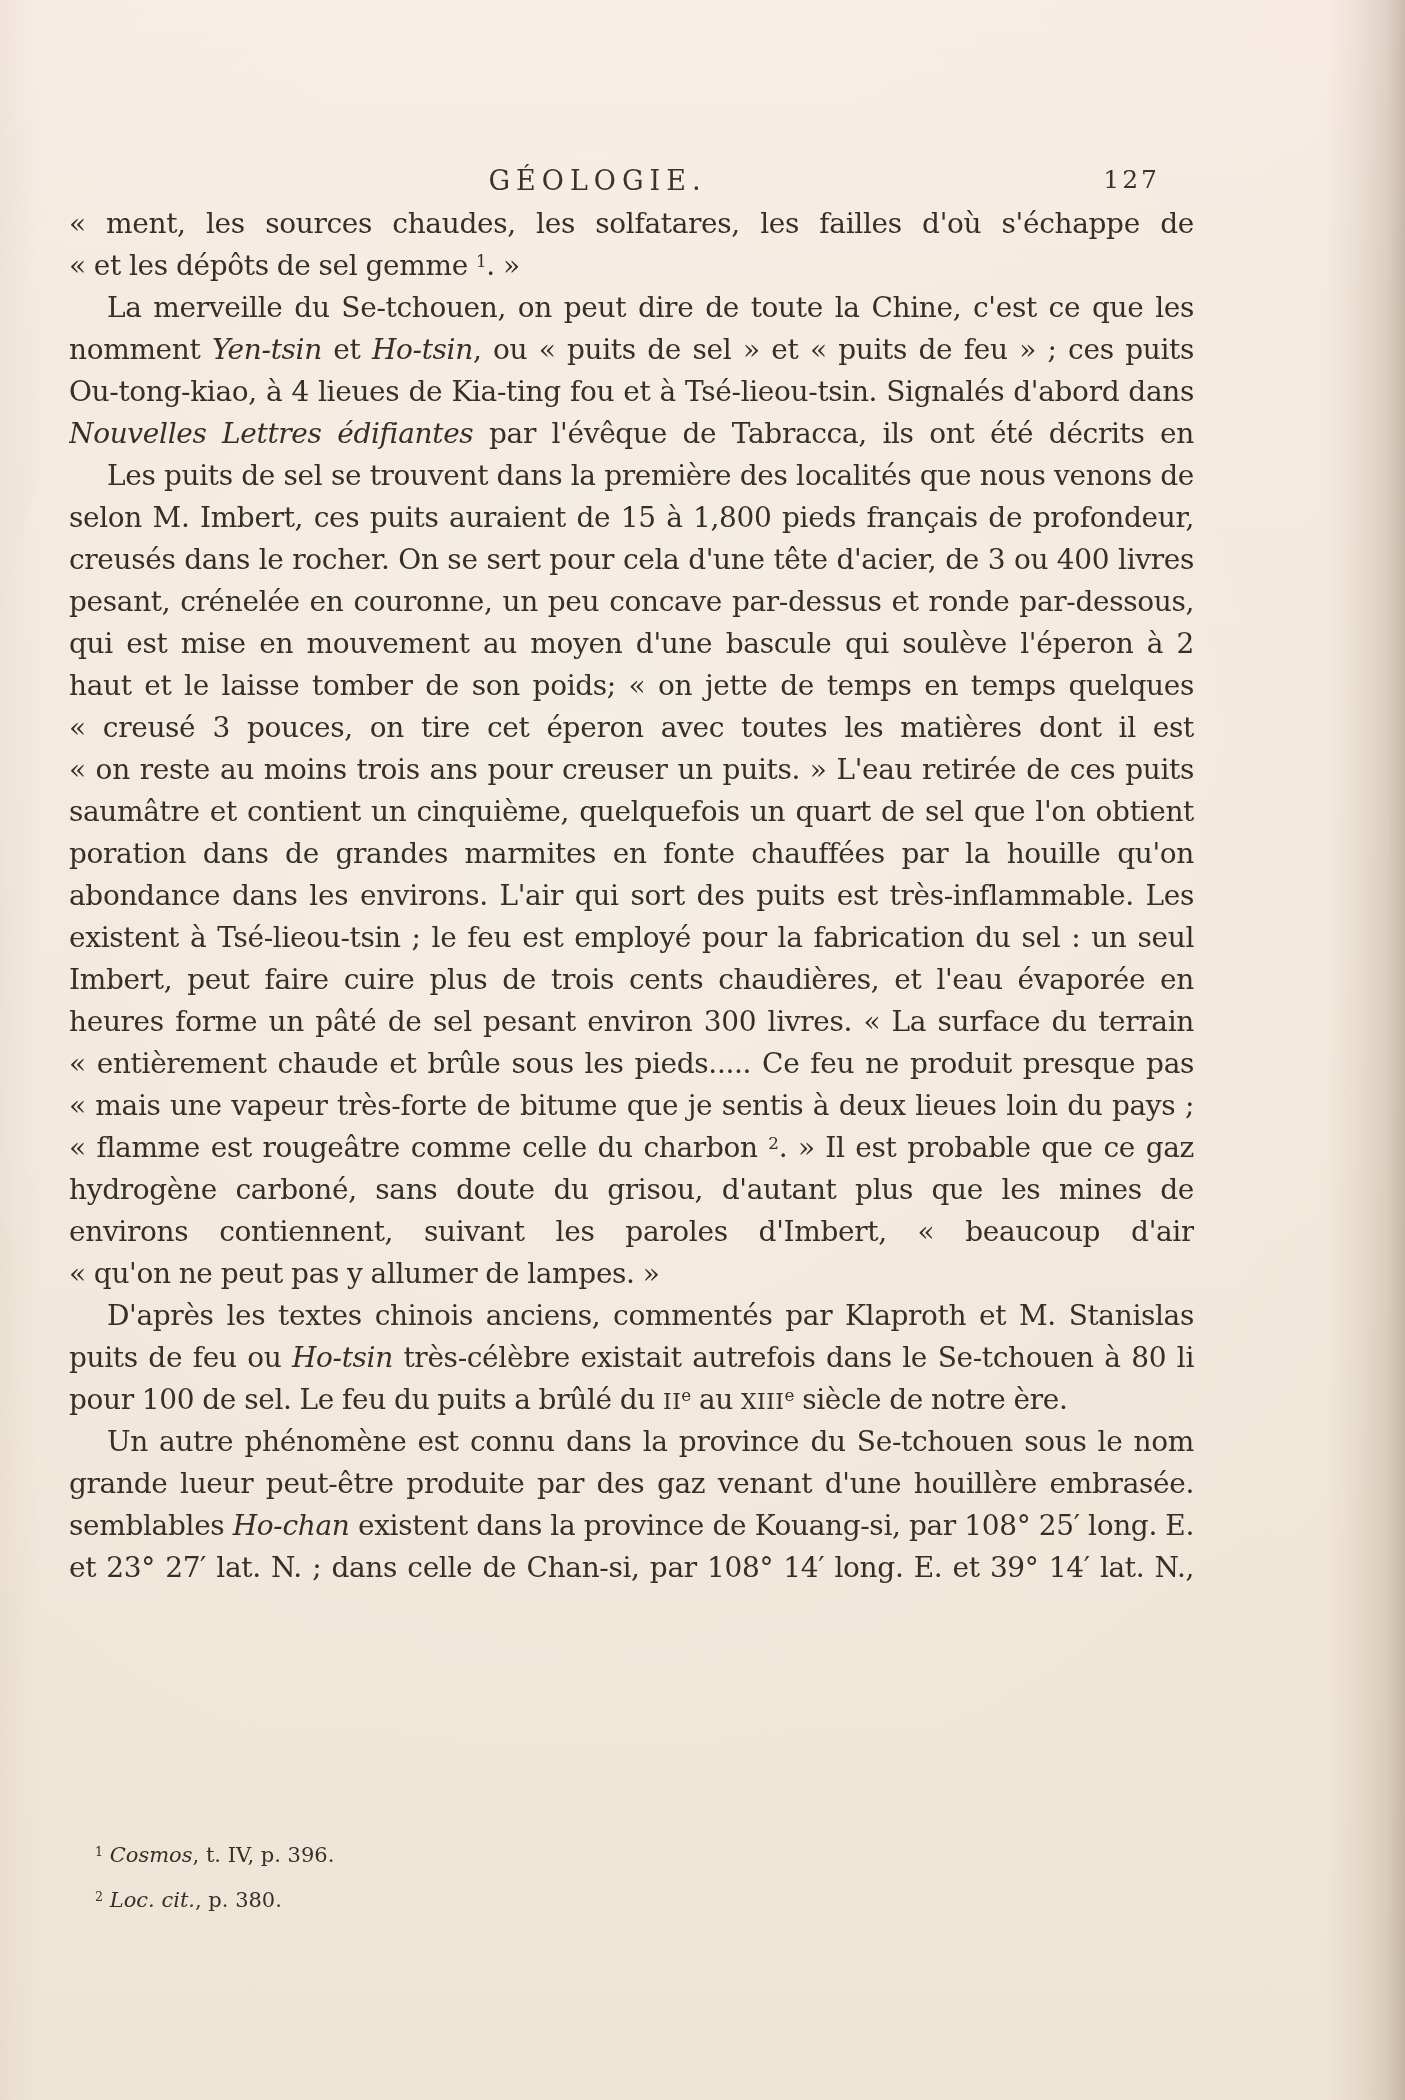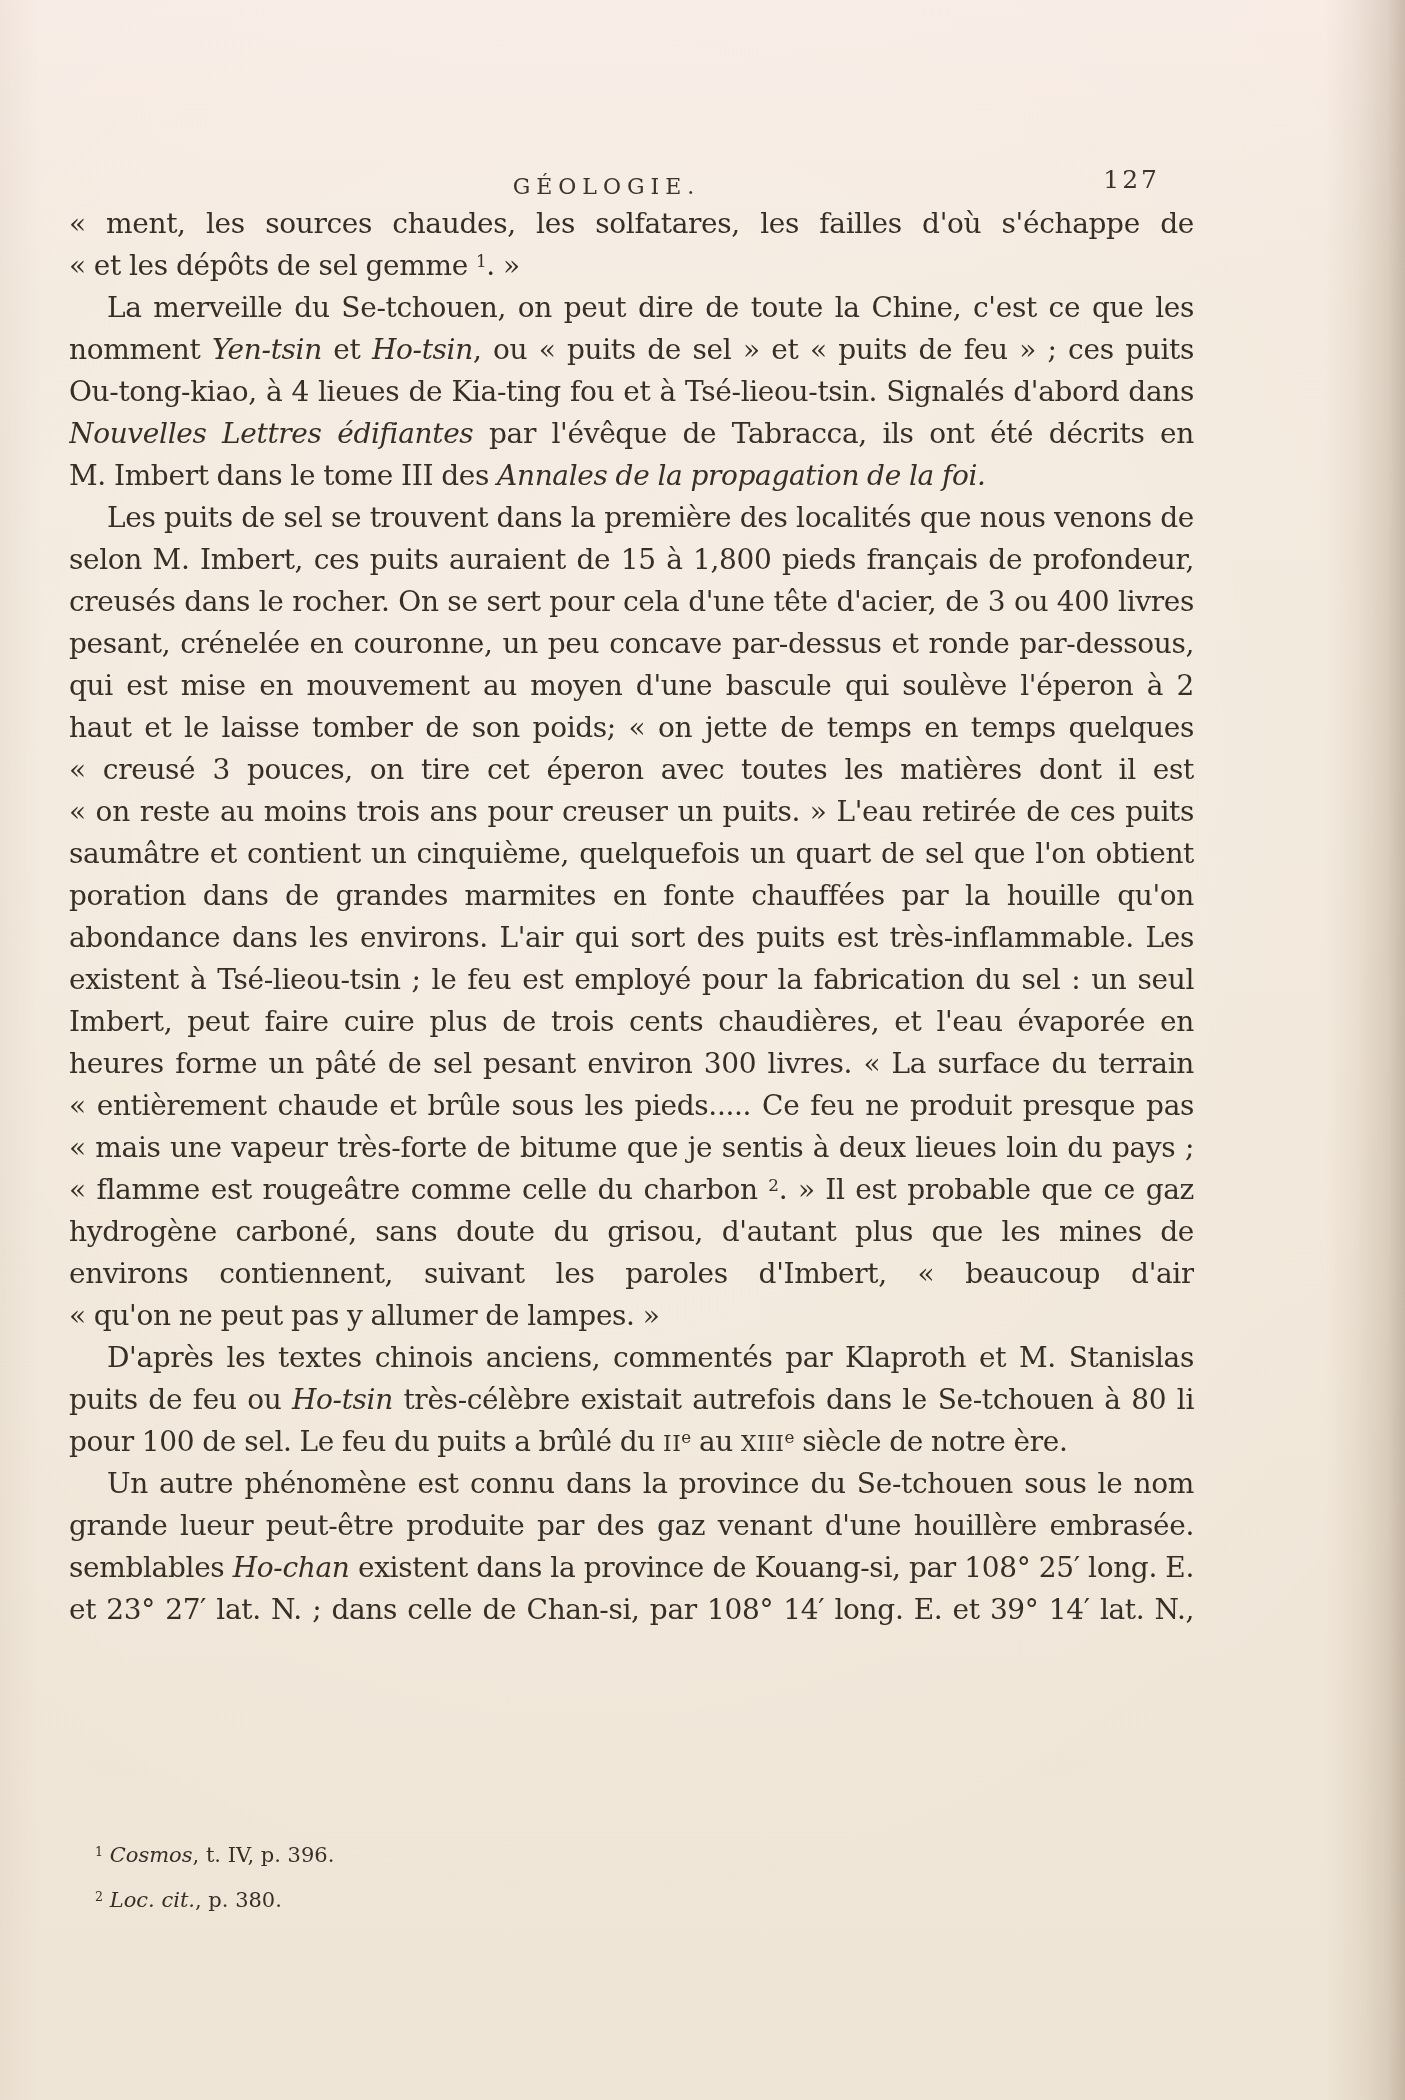--- a/index.html
+++ b/index.html
@@ -30,23 +30,23 @@
     position:absolute;top:0;left:0;width:40px;height:100%;
     background:linear-gradient(90deg,rgba(140,115,90,.07),rgba(140,115,90,0));
     pointer-events:none;
   }
   .content{
     position:absolute;left:57px;top:0;width:1125px;height:2100px;
   }
   .running-head{position:relative;height:0;}
   .running-title{
     position:absolute;top:162px;left:0;width:100%;
-    margin:12px;text-align:center;
+    margin:3px;text-align:center;
     transform:translateX(-25px);
-    font-size:22px;font-weight:normal;
+    font-size:27px;font-weight:normal;
     letter-spacing:6px;color:#3b342c;
   }
   .folio{
     position:absolute;top:165px;right:22px;
     font-size:25px;letter-spacing:3px;color:#3b342c;text-align:right;
   }
   .body-text{
     position:absolute;top:203px;left:12px;width:100%;
     font-size:28px;letter-spacing:-.35px;word-spacing:-.5px;
   }
@@ -80,21 +80,20 @@
     <div class="body-text">
         <div class="para">
           <div class="tline just"><span class="">« ment, les sources chaudes, les solfatares, les failles d'où s'échappe de l'ammoniaque</span></div>
           <div class="tline"><span class="">« et les dépôts de sel gemme </span><span class="sup">1</span><span class="">. »</span></div>
         </div>
         <div class="para">
           <div class="tline just ind"><span class="">La merveille du Se-tchouen, on peut dire de toute la Chine, c'est ce que les Chinois</span></div>
           <div class="tline just"><span class="">nomment </span><span class="it">Yen-tsin</span><span class=""> et </span><span class="it">Ho-tsin</span><span class="">, ou « puits de sel » et « puits de feu » ; ces puits existent à</span></div>
           <div class="tline just"><span class="">Ou-tong-kiao, à 4 lieues de Kia-ting fou et à Tsé-lieou-tsin. Signalés d'abord dans les</span></div>
           <div class="tline just"><span class="it">Nouvelles Lettres édifiantes</span><span class=""> par l'évêque de Tabracca, ils ont été décrits en détail par</span></div>
-          <div class="tline"><span class="">M. Imbert dans le tome III des </span><span class="it">Annales de la propagation de la foi.</span></div>
         </div>
         <div class="para">
           <div class="tline just ind"><span class="">Les puits de sel se trouvent dans la première des localités que nous venons de nommer :</span></div>
           <div class="tline just"><span class="">selon M. Imbert, ces puits auraient de 15 à 1,800 pieds français de profondeur,</span></div>
           <div class="tline just"><span class="">creusés dans le rocher. On se sert pour cela d'une tête d'acier, de 3 ou 400 livres</span></div>
           <div class="tline just"><span class="">pesant, crénelée en couronne, un peu concave par-dessus et ronde par-dessous,</span></div>
           <div class="tline just"><span class="">qui est mise en mouvement au moyen d'une bascule qui soulève l'éperon à 2 pieds de</span></div>
           <div class="tline just"><span class="">haut et le laisse tomber de son poids; « on jette de temps en temps quelques seaux d'eau</span></div>
           <div class="tline just"><span class="">« creusé 3 pouces, on tire cet éperon avec toutes les matières dont il est surchargé....</span></div>
           <div class="tline just"><span class="">« on reste au moins trois ans pour creuser un puits. » L'eau retirée de ces puits est très-</span></div>

